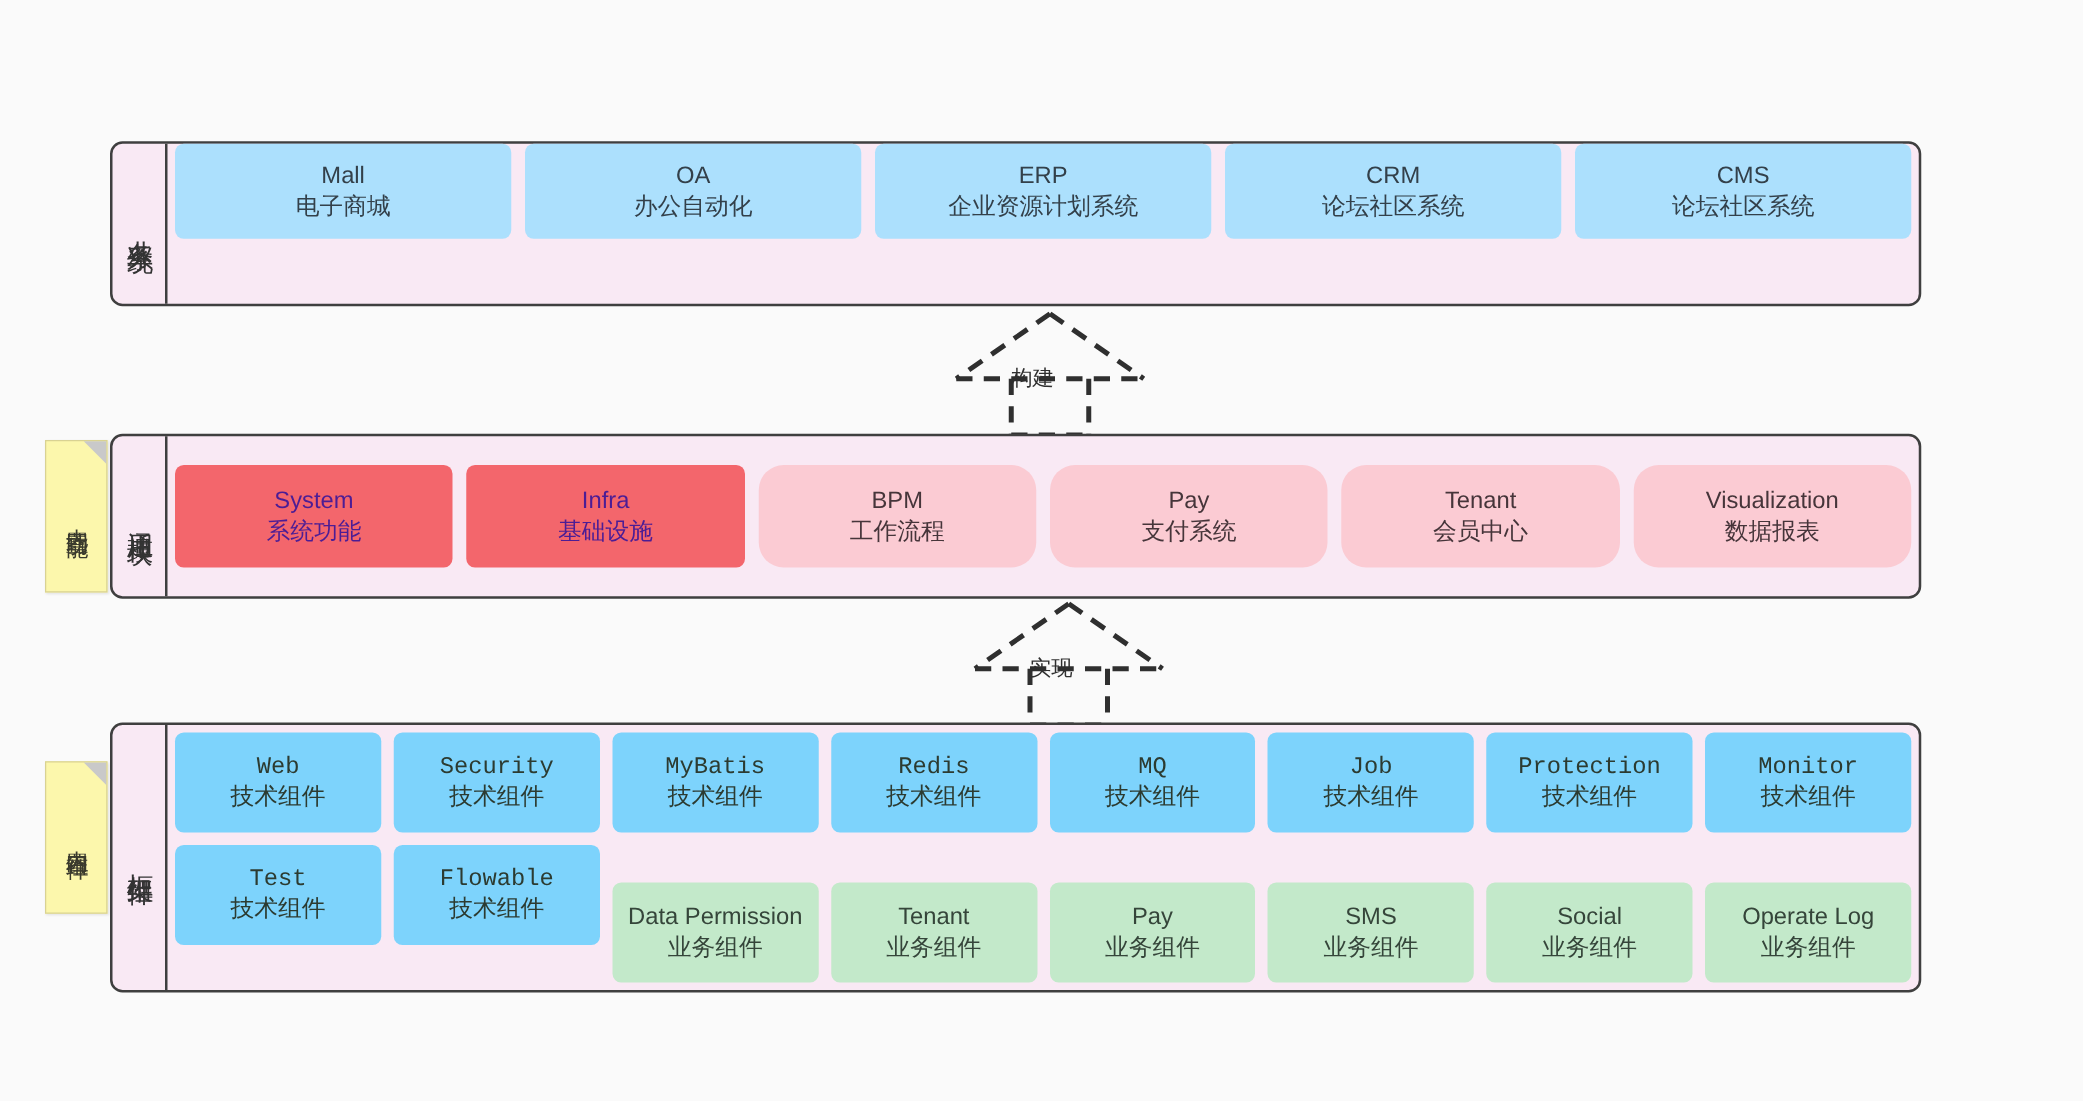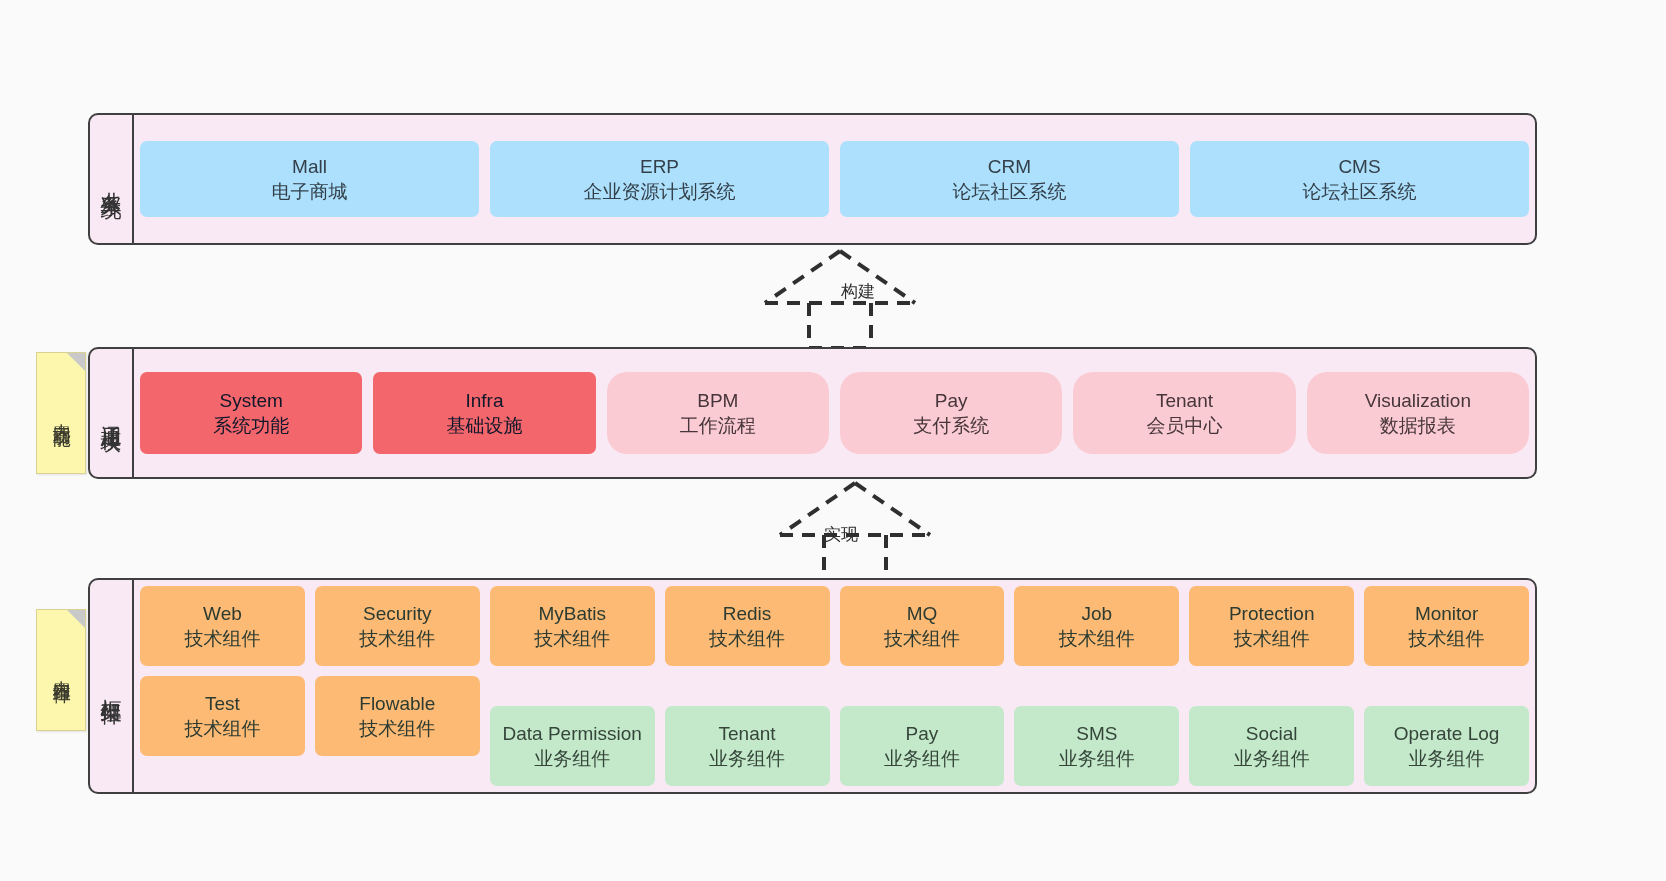--- a/index.html
+++ b/index.html
@@ -67,34 +67,33 @@
     color: #2f3a33;
     font-size: 19px;
     line-height: 1.32;
     box-sizing: border-box;
     padding: 2px 6px;
   }
   .node .l1 { display: block; }
   .node .l2 { display: block; }
 
   .blue   { background: #ace0fd; color: #33404a; }
-  .red    { background: #f3666c; color: #0f172a; align-items: center; }
+  .red    { background: #f3666c; color: #4c1d95; align-items: center; }
   .pink   { background: #fbcbd3; color: #46353a; border-radius: 20px; }
-  .green  { background: #fdba74; color: #2c3b31; }
+  .green  { background: #7dd3fc; color: #2c3b31; font-family: Liberation Mono, monospace; }
   .green-light { background: #c3e9ca; color: #35453a; margin-top: 30px; }
 
   
   #layer-business {
     left: 88px;
     top: 113px;
     width: 1449px;
     height: 132px;
   }
   #layer-business .layer-body {
-    align-items: center;
     padding: 0 6px;
     gap: 11px;
   }
   #layer-business .node {
     flex: 1 1 0;
     height: 76px;
   }
 
   
   #layer-common {
@@ -175,39 +174,43 @@
   }
   .arrow-label {
     position: absolute;
     font-size: 17px;
     color: #2f2f2f;
     background: transparent;
     white-space: nowrap;
   }
   #arrow-build  { left: 745px; top: 245px; width: 190px; height: 105px; }
   #arrow-impl   { left: 760px; top: 477px; width: 190px; height: 105px; }
-  #label-build  { left: 809px; top: 280px; margin-left: 32px; }
+  #label-build  { left: 809px; top: 291px; }
   #label-impl   { left: 824px; top: 523px; }
 </style>
 </head>
 <body>
 
 <div class="canvas">
 
   <div class="layer" id="layer-business">
     <div class="layer-label">
       <span>业务系统</span>
     </div>
     <div class="layer-body">
 
       <div class="node blue">
         <span class="l1">Mall</span>
         <span class="l2">电子商城</span>
       </div>
 
+      <div class="node blue">
+        <span class="l1">OA</span>
+        <span class="l2">办公自动化</span>
+      </div>
 
       <div class="node blue">
         <span class="l1">ERP</span>
         <span class="l2">企业资源计划系统</span>
       </div>
 
       <div class="node blue">
         <span class="l1">CRM</span>
         <span class="l2">论坛社区系统</span>
       </div>

